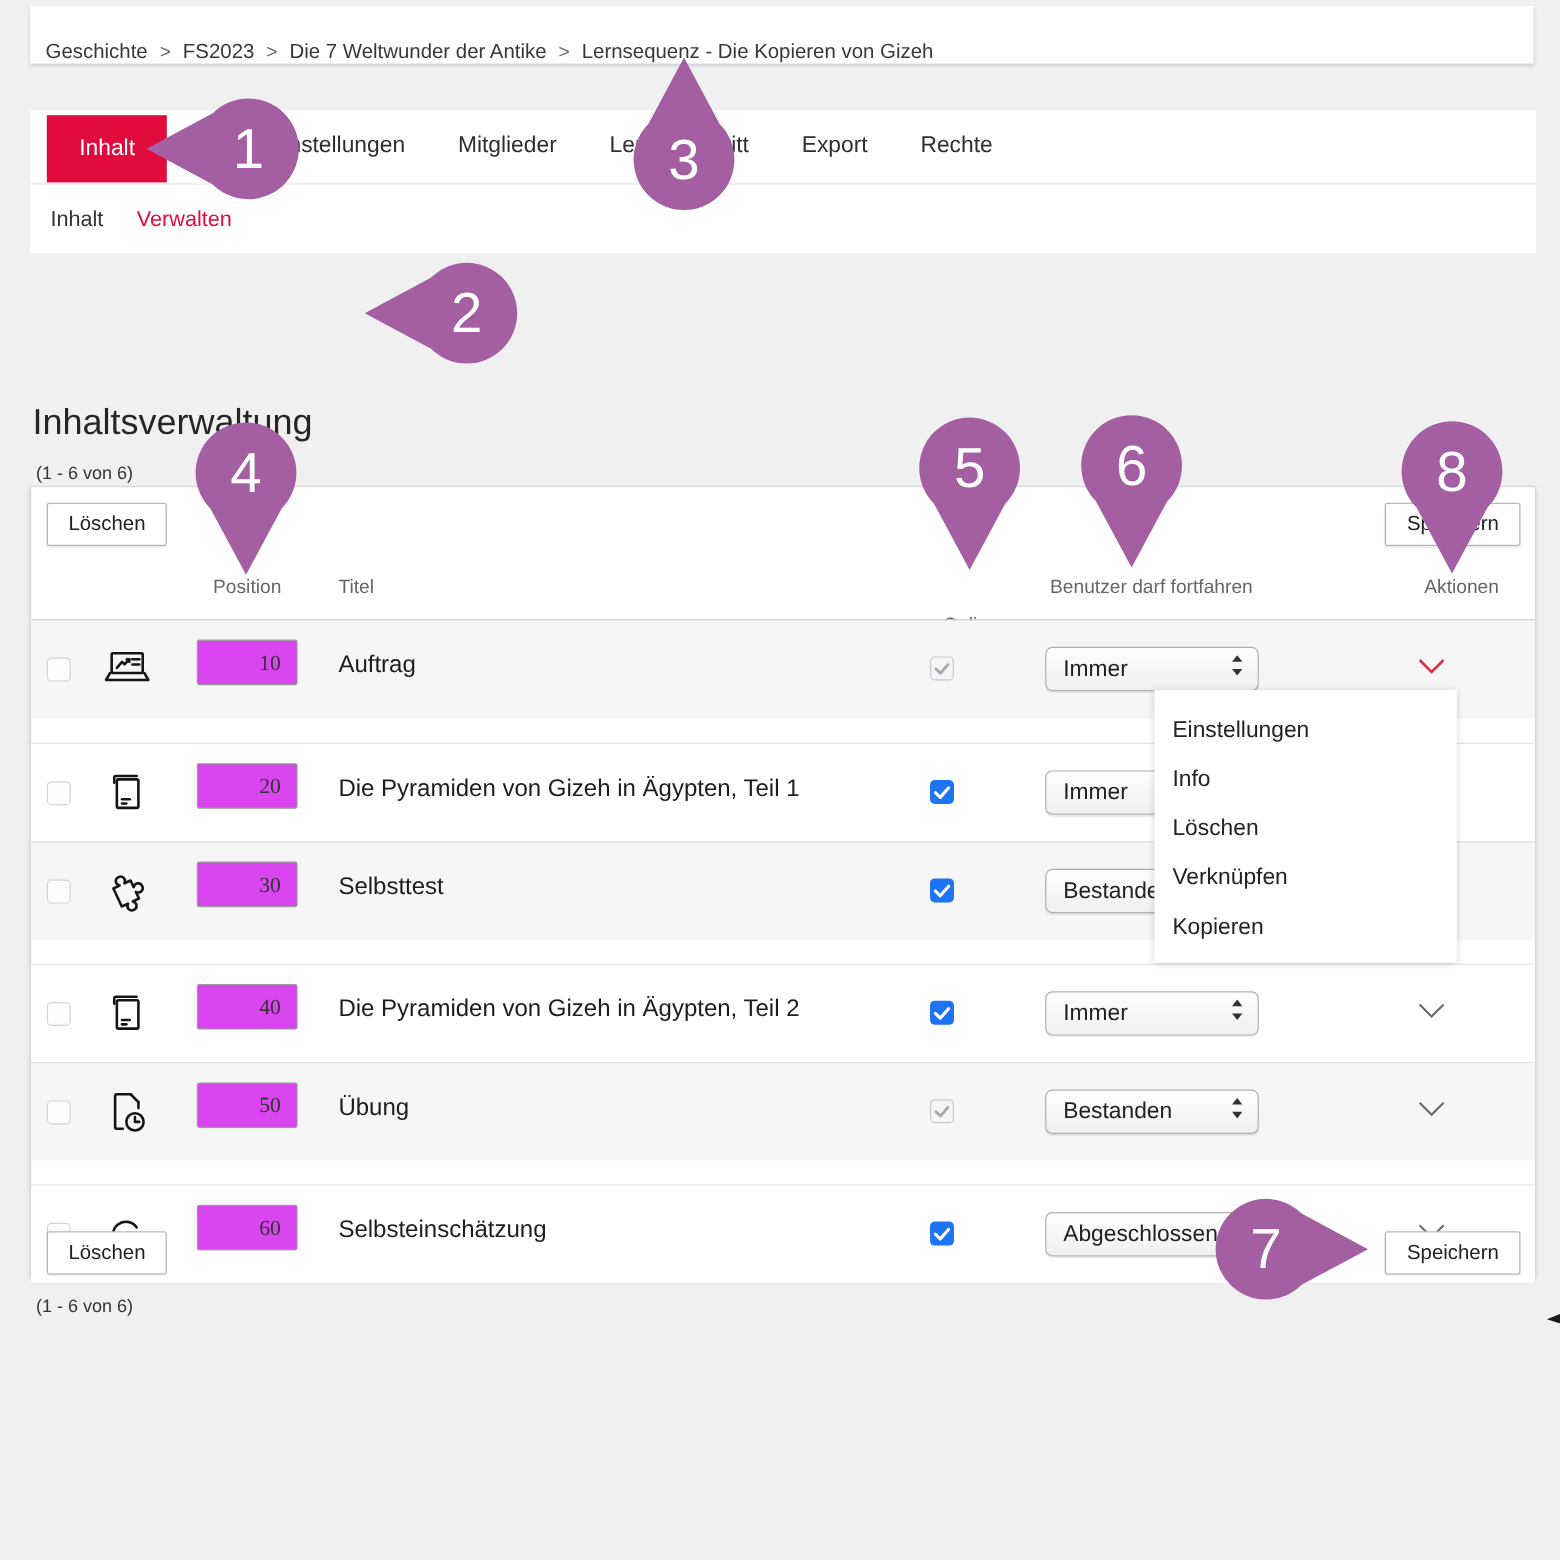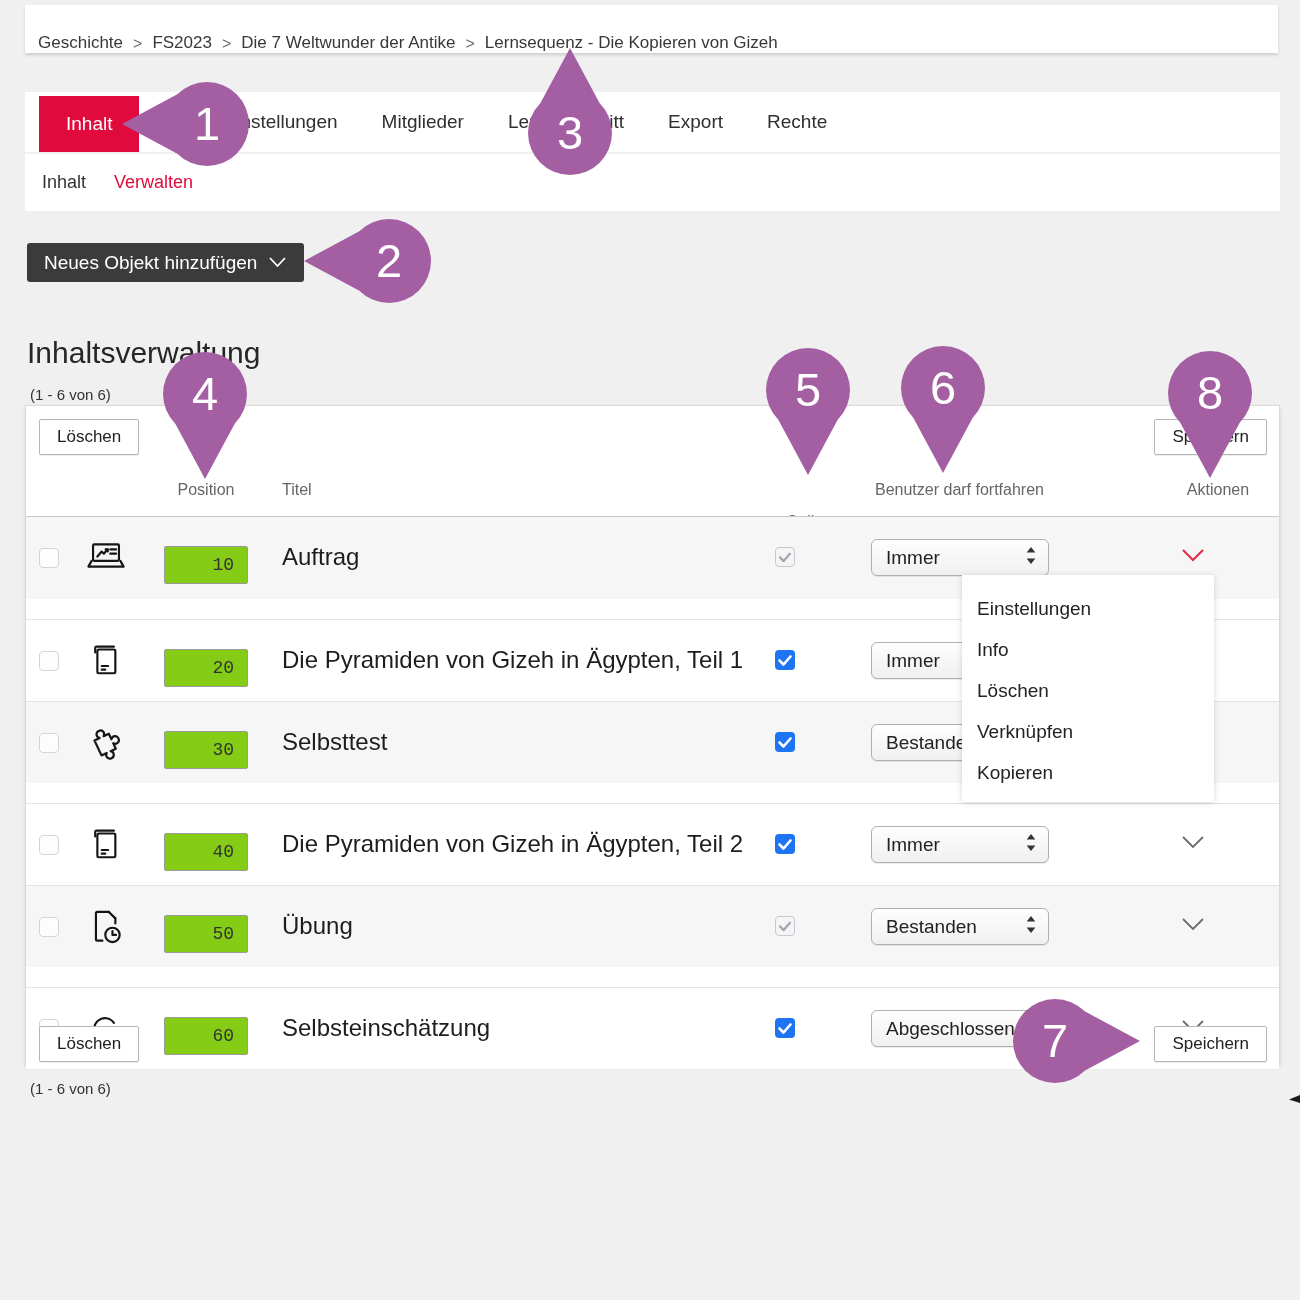--- a/index.html
+++ b/index.html
@@ -39,24 +39,24 @@
   .hlabel{font-size:16px;color:#666;}
   .thead-line{left:0;right:0;top:110px;height:0;border-top:1px solid #c9c9c9;}
   .rows{left:0;right:0;top:111px;}
   .row{position:relative;height:82px;box-sizing:border-box;}
   .row + .row{border-top:1px solid #e3e3e3;}
   .row-gray{background:#f6f6f6;}
   .row-white{background:#fff;margin-top:20px;}
   .rowcb{left:13px;top:31px;width:18px;height:18px;border:1.5px solid #d4d4d8;border-radius:4px;background:#fdfdfd;}
   .obj-icon{left:57px;top:18px;width:46px;height:46px;}
   .obj-icon svg{width:46px;height:46px;display:block;}
-  .pos-input{left:138px;top:29px;width:84px;height:38px;border:1.5px solid #9a9a9a;border-radius:2px;
+  .pos-input{left:138px;top:16px;width:84px;height:38px;border:1.5px solid #9a9a9a;border-radius:2px;
              box-sizing:border-box;font-size:18px;color:#333;text-align:right;padding-right:13px;
-             font-family:Liberation Mono, monospace;background:#84cc16;}
-  .rtitle{left:256px;top:26px;font-size:24px;color:#1d1d1d;}
+             font-family:Liberation Serif, serif;background:#d946ef;}
+  .rtitle{left:256px;top:26px;font-size:20px;color:#1d1d1d;}
   .onlinecb{left:749px;top:30px;width:20px;height:20px;border-radius:4px;box-sizing:border-box;}
   .cb-checked{background:#1d74f5;}
   .cb-checked svg path{stroke:#fff;}
   .cb-disabled{background:#f5f5f7;border:1.5px solid #c9c9cd;}
   .cb-disabled svg path{stroke:#a6a6ad;}
   .onlinecb svg{width:100%;height:100%;display:block;}
   .sel{left:845px;top:22px;width:178px;height:37px;border:1px solid #b0b0b0;border-radius:6px;
        background:linear-gradient(#fefefe,#f0f0f0);box-sizing:border-box;display:flex;align-items:center;
        padding:0 12px 0 14px;font-size:19px;color:#222;box-shadow:0 1px 1px rgba(0,0,0,.08);cursor:pointer;}
   .sel-value{flex:1;white-space:nowrap;overflow:hidden;}
@@ -102,28 +102,20 @@
       <div class="tab">Lernfortschritt</div>
       <div class="tab">Export</div>
       <div class="tab">Rechte</div>
     </div>
 
   <div class="abs subtabbar">
       <div class="subtab">Inhalt</div>
       <div class="subtab subtab-active">Verwalten</div>
     </div>
 
-  <div class="abs add-btn">
-    <span>Neues Objekt hinzufügen</span>
-    <span>
-      <svg width="19" height="13" viewBox="0 0 19 13">
-          <path d="M2 2 L9.5 10 L17 2" stroke="#fff" stroke-width="1.8" fill="none"></path>
-        </svg>
-    </span>
-  </div>
 
   <div class="abs h1">Inhaltsverwaltung</div>
   <div class="abs range" style="top:386px;">(1 - 6 von 6)</div>
 
   <div class="abs card">
     <button class="btn abs" style="left:13px;top:13px;">Löschen</button>
     <button class="btn abs" style="right:12px;top:13px;">Speichern</button>
 
     <div class="abs hlabel" style="left:138px;top:75px;width:84px;text-align:center;">Position</div>
     <div class="abs hlabel" style="left:256px;top:75px;">Titel</div>

